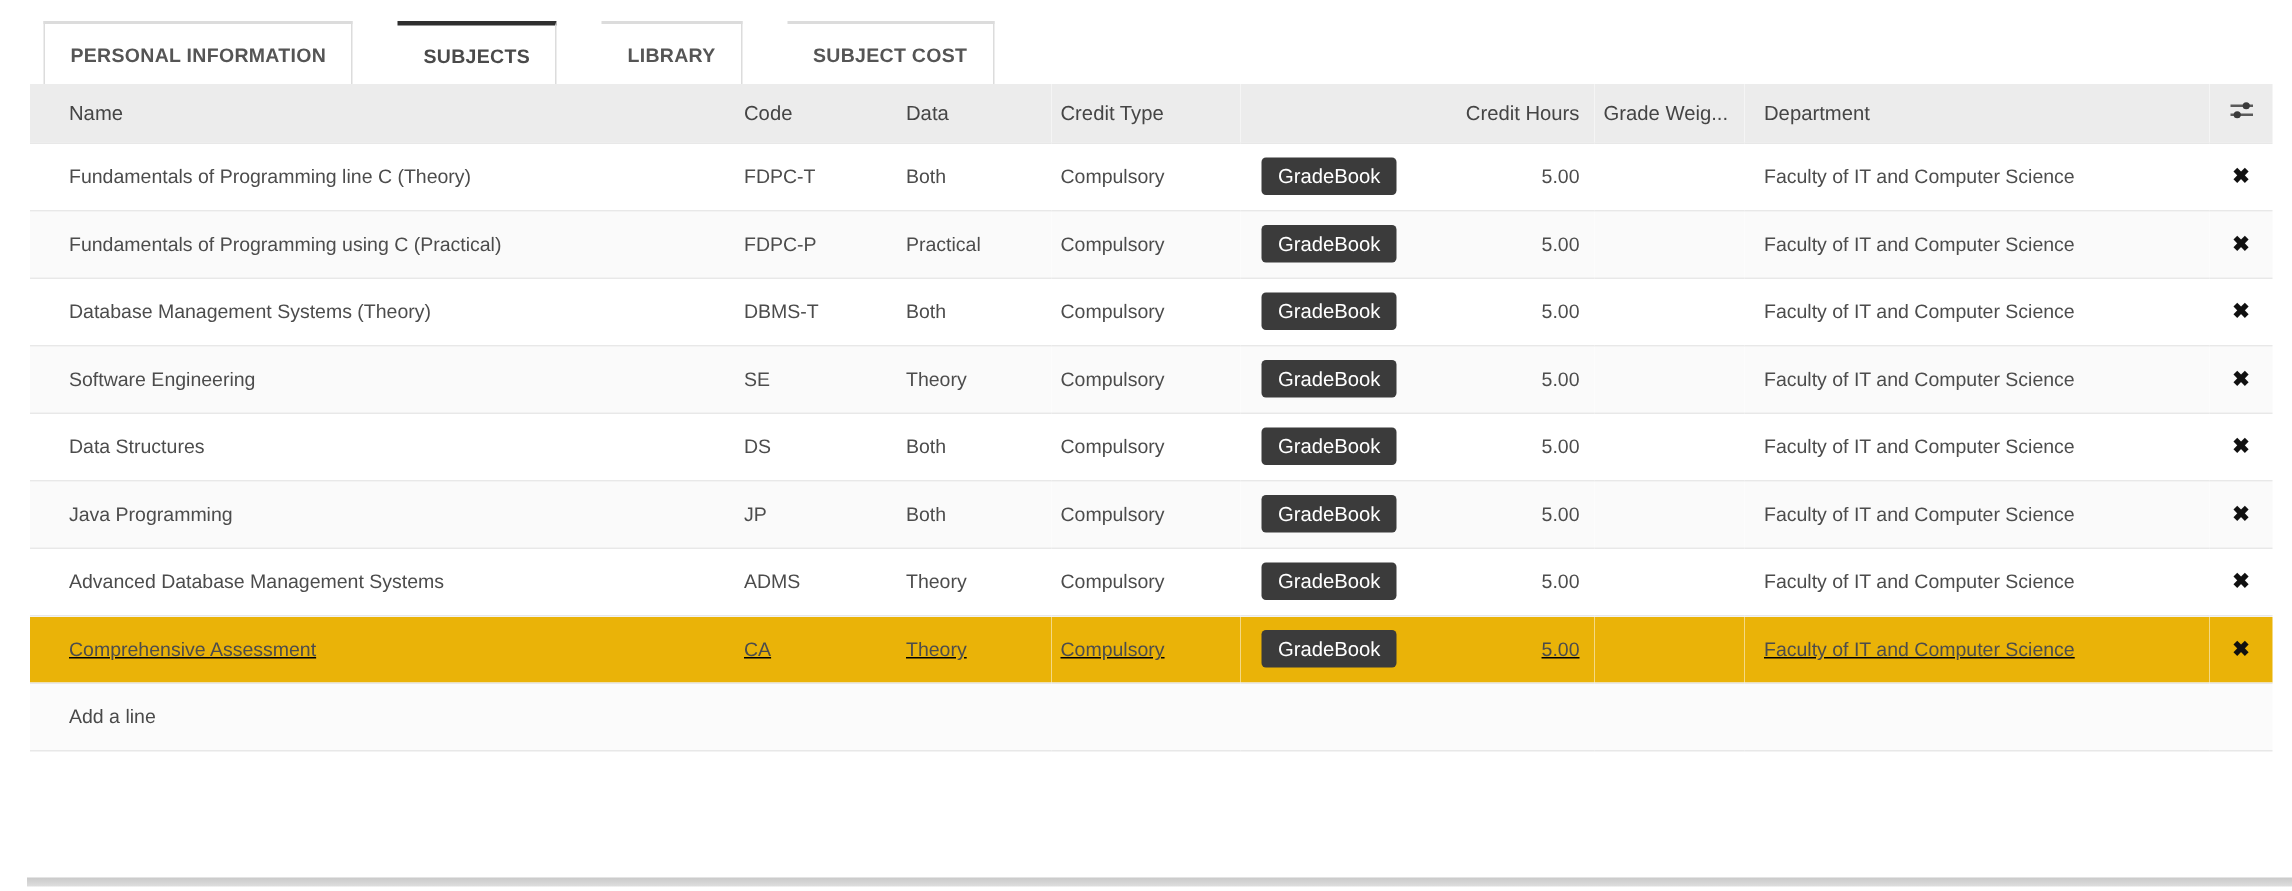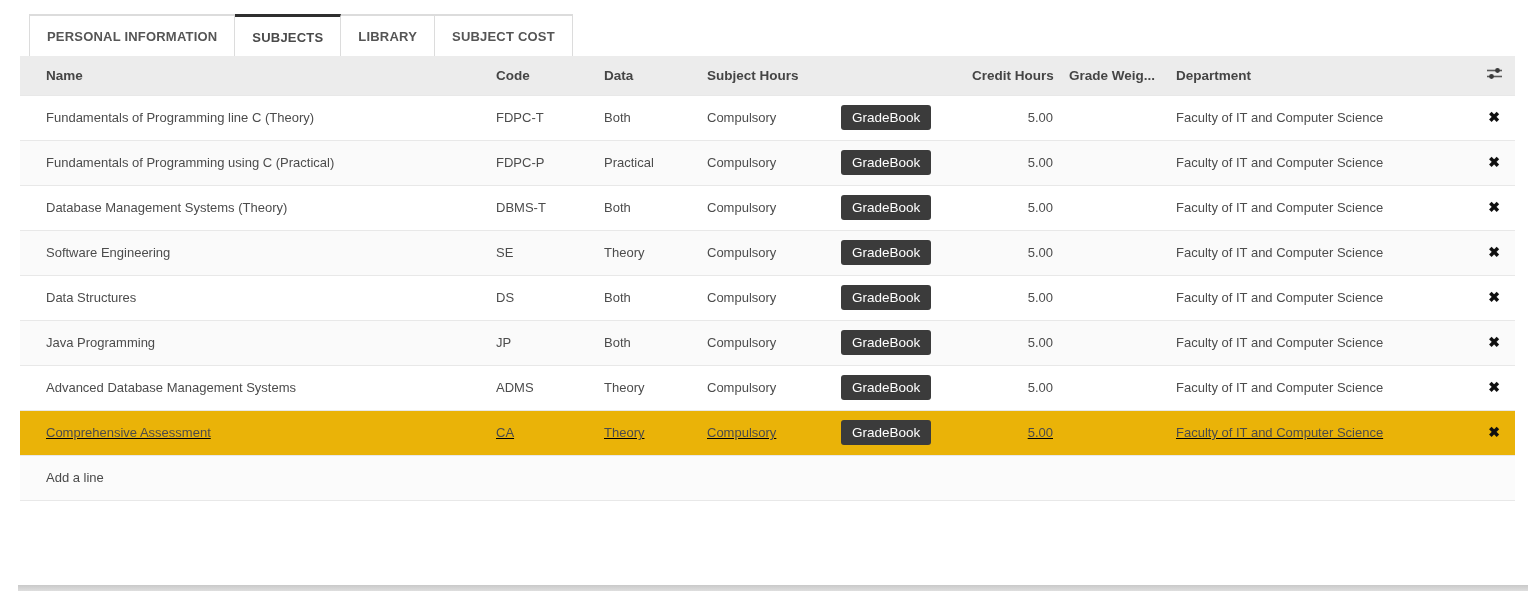--- a/index.html
+++ b/index.html
@@ -1,36 +1,36 @@
 <!DOCTYPE html>
 <html><head>
 <meta charset="utf-8">
 <style>
   * { margin:0; padding:0; box-sizing:border-box; }
   html,body { width:1528px; height:594px; background:#fff; overflow:hidden;
               font-family:"Liberation Sans", sans-serif; }
   .page { position:relative; width:1528px; height:594px; background:#fff; }
 
   
-  .tabs { position:absolute; left:29px; top:14px; display:flex; }
+  .tabs { position:absolute; left:29px; top:14px; display:flex;gap:30px; }
   .tab { background:#fff; border:1px solid #dcdcdc; border-bottom:none;
          color:#555; font-size:13px; font-weight:bold; letter-spacing:.2px;
          padding:0 17px; height:42px; line-height:42px; cursor:pointer;
          border-top:2px solid #dcdcdc; }
   .tab + .tab { border-left:none;text-align:center; }
   .tab.active { border-top:3px solid #2f2f2f; color:#4a4a4a; }
 
   
   .table-wrap { position:absolute; left:20px; top:56px; width:1495px; }
   table { width:100%; border-collapse:collapse; table-layout:fixed; }
   thead tr { background:#ececec; height:39px; }
-  th { font-size:13.5px; font-weight:bold; color:#454545; text-align:left;
+  th { font-size:13.5px; font-weight:normal; color:#454545; text-align:left;
        padding:0 0 0 6px; white-space:nowrap; overflow:hidden; cursor:pointer; }
   th.col-name { padding-left:26px; }
-  th.col-credit { padding-right:10px; }
+  th.col-credit { text-align:right; padding-right:10px; }
   th.col-dept { padding-left:13px; }
   th.col-del { text-align:center; padding:0; }
   tbody tr.row { height:45px; border-top:1px solid #e8e8e8; background:#fff; }
   tbody tr.row:nth-child(even) { background:#fafafa; }
   tbody tr.row.highlighted { background:#eab308;text-decoration:underline; }
   td { font-size:13px; color:#4c4c4c; padding:0 0 0 6px; white-space:nowrap;
        overflow:hidden; }
   td.cell-name { padding-left:26px; }
   td.cell-gradebook { padding-left:14px; }
   td.cell-credit { text-align:right; padding-right:10px; }
@@ -76,21 +76,21 @@
           <col style="width:97px">
         <col style="width:100px">
           <col style="width:310px">
           <col style="width:42px">
       </colgroup>
       <thead>
         <tr>
           <th class="col-name">Name</th>
           <th class="col-code">Code</th>
           <th class="col-type">Data</th>
-          <th class="col-stype">Subject Hours</th>
+          <th class="col-stype">Credit Type</th>
           <th class="col-gb"></th>
           <th class="col-credit">Credit Hours</th>
           <th class="col-gw">Grade Weig...</th>
           <th class="col-dept">Department</th>
           <th class="col-del">
             <span class="col-options">
               <svg width="17" height="15" viewBox="0 0 17 15">
                 <line x1="1" y1="4.5" x2="16" y2="4.5" stroke="#5a5a5a" stroke-width="1.6"></line>
                 <line x1="1" y1="10.5" x2="16" y2="10.5" stroke="#5a5a5a" stroke-width="1.6"></line>
                 <circle cx="11.5" cy="4.5" r="2.4" fill="#3a3a3a"></circle>

